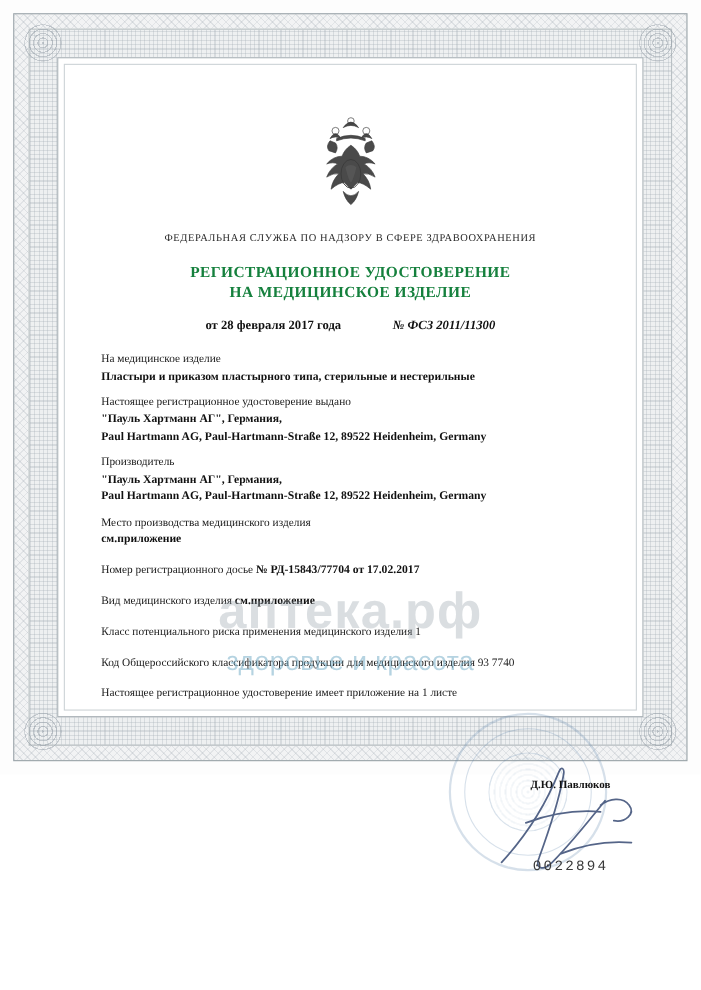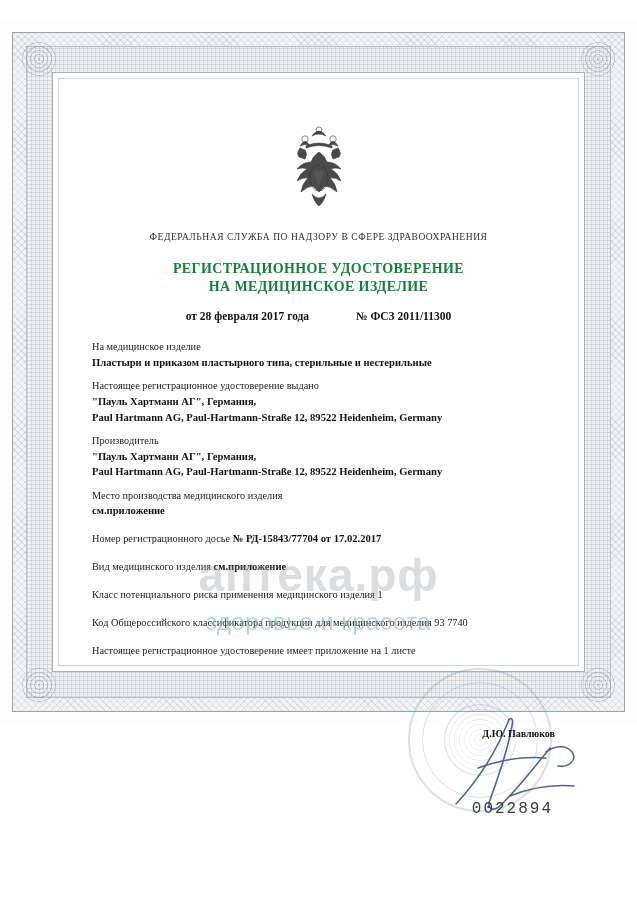--- a/index.html
+++ b/index.html
@@ -1,17 +1,17 @@
 <!DOCTYPE html>
 <html><head>
 <meta charset="utf-8">
 <style>
   html,body{margin:0;padding:0;background:#ffffff;}
   body{width:637px;height:900px;overflow:hidden;font-family:"Liberation Serif",serif;color:#1a1a1a;}
-  .page{position:relative;width:637px;height:704px;background:#fdfdfd;margin-top:20px;}
+  .page{position:relative;width:637px;height:704px;background:#fdfdfd;}
 
   
   .border-outer{
     position:absolute;left:12px;top:12px;right:12px;bottom:12px;
     border:1px solid #9aa3a8;
     background:
       repeating-linear-gradient(45deg, rgba(150,160,170,.22) 0px, rgba(150,160,170,.22) 1px, rgba(255,255,255,0) 1px, rgba(255,255,255,0) 5px),
       repeating-linear-gradient(-45deg, rgba(150,160,170,.18) 0px, rgba(150,160,170,.18) 1px, rgba(255,255,255,0) 1px, rgba(255,255,255,0) 5px),
       #f2f3f4;
   }
@@ -57,35 +57,35 @@
   .title{
     position:absolute;left:0;right:0;top:182px;text-align:center;
     font-size:14px;font-weight:bold;letter-spacing:.4px;color:#15803d;line-height:1.25;
   }
   .title .l2{display:block;}
 
   .dateline{
     position:absolute;left:0;right:0;top:232px;text-align:center;
     font-size:11.5px;font-weight:bold;color:#111;
   }
-  .dateline .num{margin-left:44px;}
+  .dateline .num{margin-left:44px;font-style:italic;}
 
   .body{position:absolute;left:34px;right:24px;top:262px;}
   .fld{margin-bottom:9px;}
   .lbl{font-size:10.3px;color:#1b1b1b;line-height:1.45;}
   .val{font-size:10.6px;font-weight:bold;color:#111;line-height:1.45;}
   .inline .lbl{display:inline;}
   .inline .val{display:inline;}
 
   .footer{position:absolute;left:34px;right:24px;top:628px;}
   .footer .ln{font-size:9.8px;color:#1b1b1b;line-height:1.5;}
   .footer .bold{font-weight:bold;font-size:10.1px;}
   .signer{position:absolute;right:24px;top:650px;font-size:10px;font-weight:bold;color:#111;}
 
-  .serial{position:absolute;right:26px;top:722px;font-size:16px;letter-spacing:2px;color:#3a3a3a;font-family:"Liberation Mono",monospace;}
+  .serial{position:absolute;right:26px;top:722px;font-size:13px;letter-spacing:2px;color:#3a3a3a;font-family:"Liberation Mono",monospace;}
 
   
   .stamp{
     position:absolute;left:350px;top:590px;width:140px;height:140px;border-radius:50%;
     border:2px solid rgba(90,130,170,.45);
     opacity:.55;
   }
   .stamp:after{
     content:"";position:absolute;left:12px;top:12px;right:12px;bottom:12px;border-radius:50%;
     border:1px solid rgba(90,130,170,.45);

